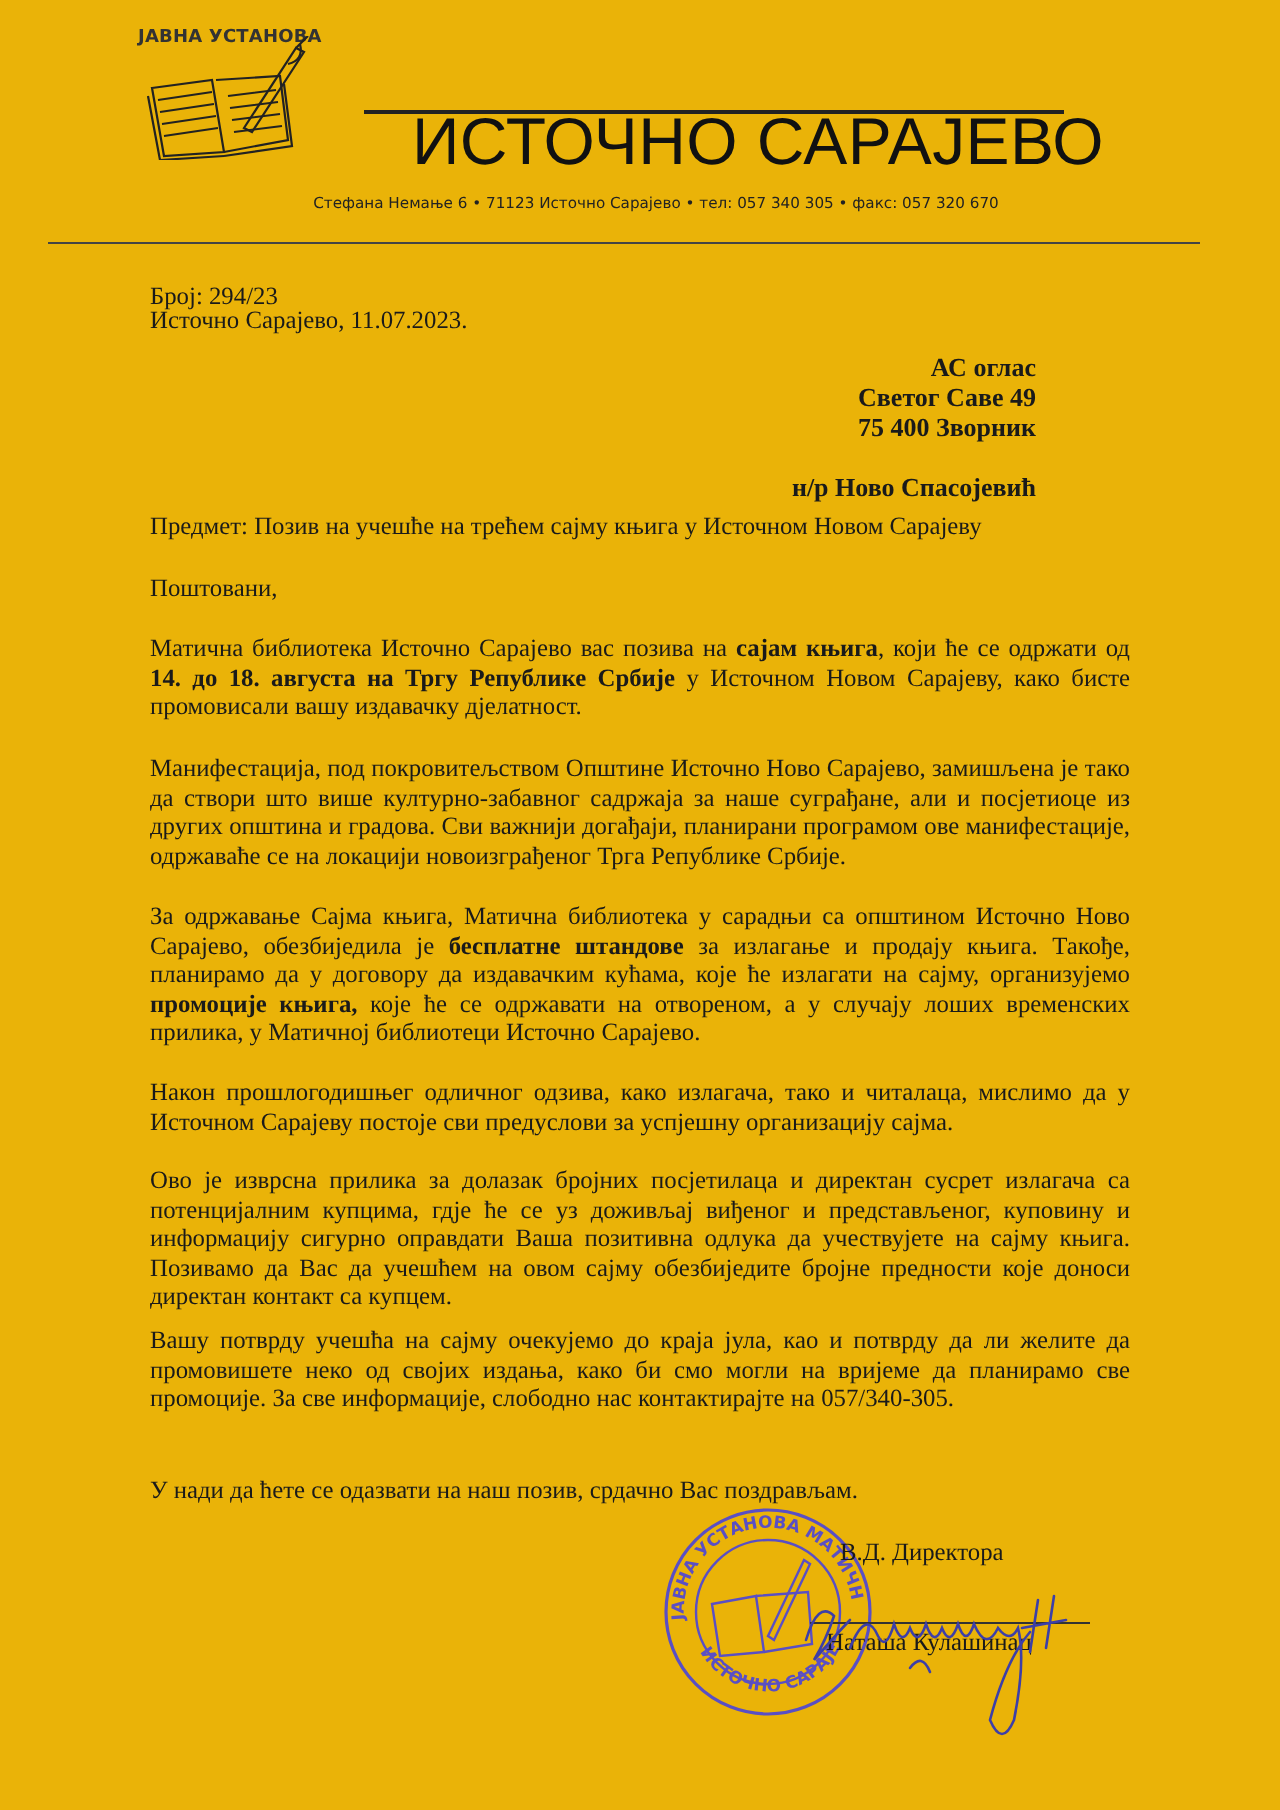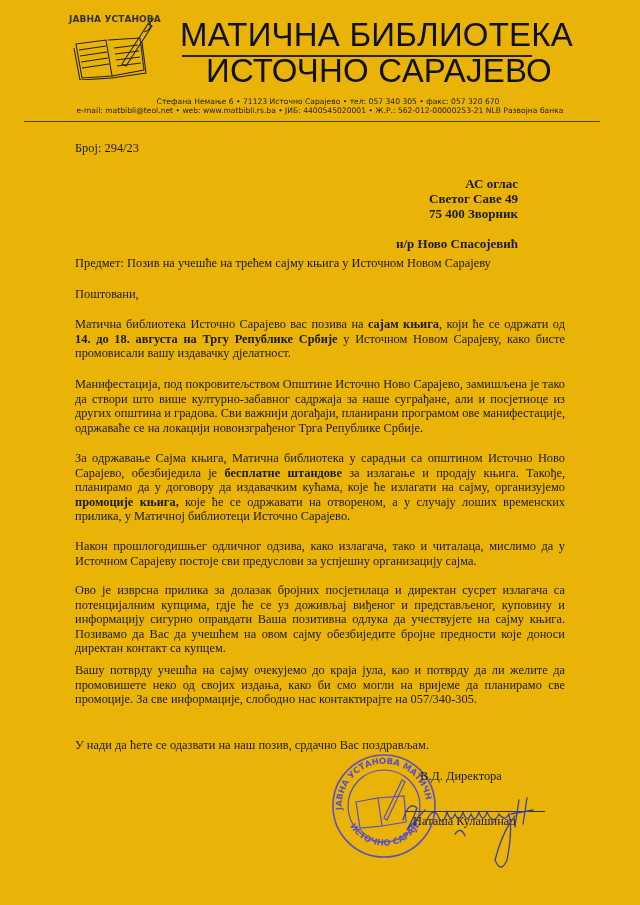--- a/index.html
+++ b/index.html
@@ -54,28 +54,27 @@
       <path d="M50 58 L82 52 L78 20 L46 22"></path>
       <path d="M12 30 L18 62 L50 60"></path>
       <path d="M50 60 L84 55 L80 24"></path>
       <path d="M17 32 L44 28 M18 38 L45 34 M19 44 L46 40 M20 50 L47 46"></path>
       <path d="M52 30 L76 27 M53 36 L77 33 M54 42 L78 39 M55 48 L79 45"></path>
       <path d="M60 46 L86 6 L90 8 L64 48 Z"></path>
       <path d="M86 6 L92 0"></path>
       <path d="M82 14 Q90 12 88 4"></path>
     </g>
   </svg>
-  <div class="lh-title1">МАТИЧНА БИБЛИОТЕКА</div>
   <div class="lh-rule1"></div>
   <div class="lh-title2">ИСТОЧНО САРАЈЕВО</div>
   <div class="lh-addr1">Стефана Немање 6  •  71123 Источно Сарајево  •  тел: 057 340 305  •  факс: 057 320 670</div>
-  <div class="lh-addr2">e-mail: matbibli@teol.net  •  web: www.matbibli.rs.ba  •  ЈИБ: 4400545020001  •  Ж.Р.: 562-012-00000253-21 NLB Развојна банка</div>
   <div class="lh-rule2"></div>
 
   <div class="txt abs ref1">Број: 294/23</div>
+  <div class="txt abs ref2">Источно Сарајево, 11.07.2023.</div>
 
   <div class="rcpt r1">АС оглас</div>
   <div class="rcpt r2">Светог Саве 49</div>
   <div class="rcpt r3">75 400 Зворник</div>
   <div class="rcpt r4">н/р Ново Спасојевић</div>
 
   <div class="txt abs subject">Предмет: Позив на учешће на трећем сајму књига у Источном Новом Сарајеву</div>
   <div class="txt abs greet">Поштовани,</div>
 
   <div class="para p1"><span>Матична библиотека Источно Сарајево вас позива на </span><b>сајам књига</b><span>, који ће се одржати од </span><b>14. до 18. августа на Тргу Републике Србије</b><span> у Источном Новом Сарајеву, како бисте промовисали вашу издавачку дјелатност.</span></div>

